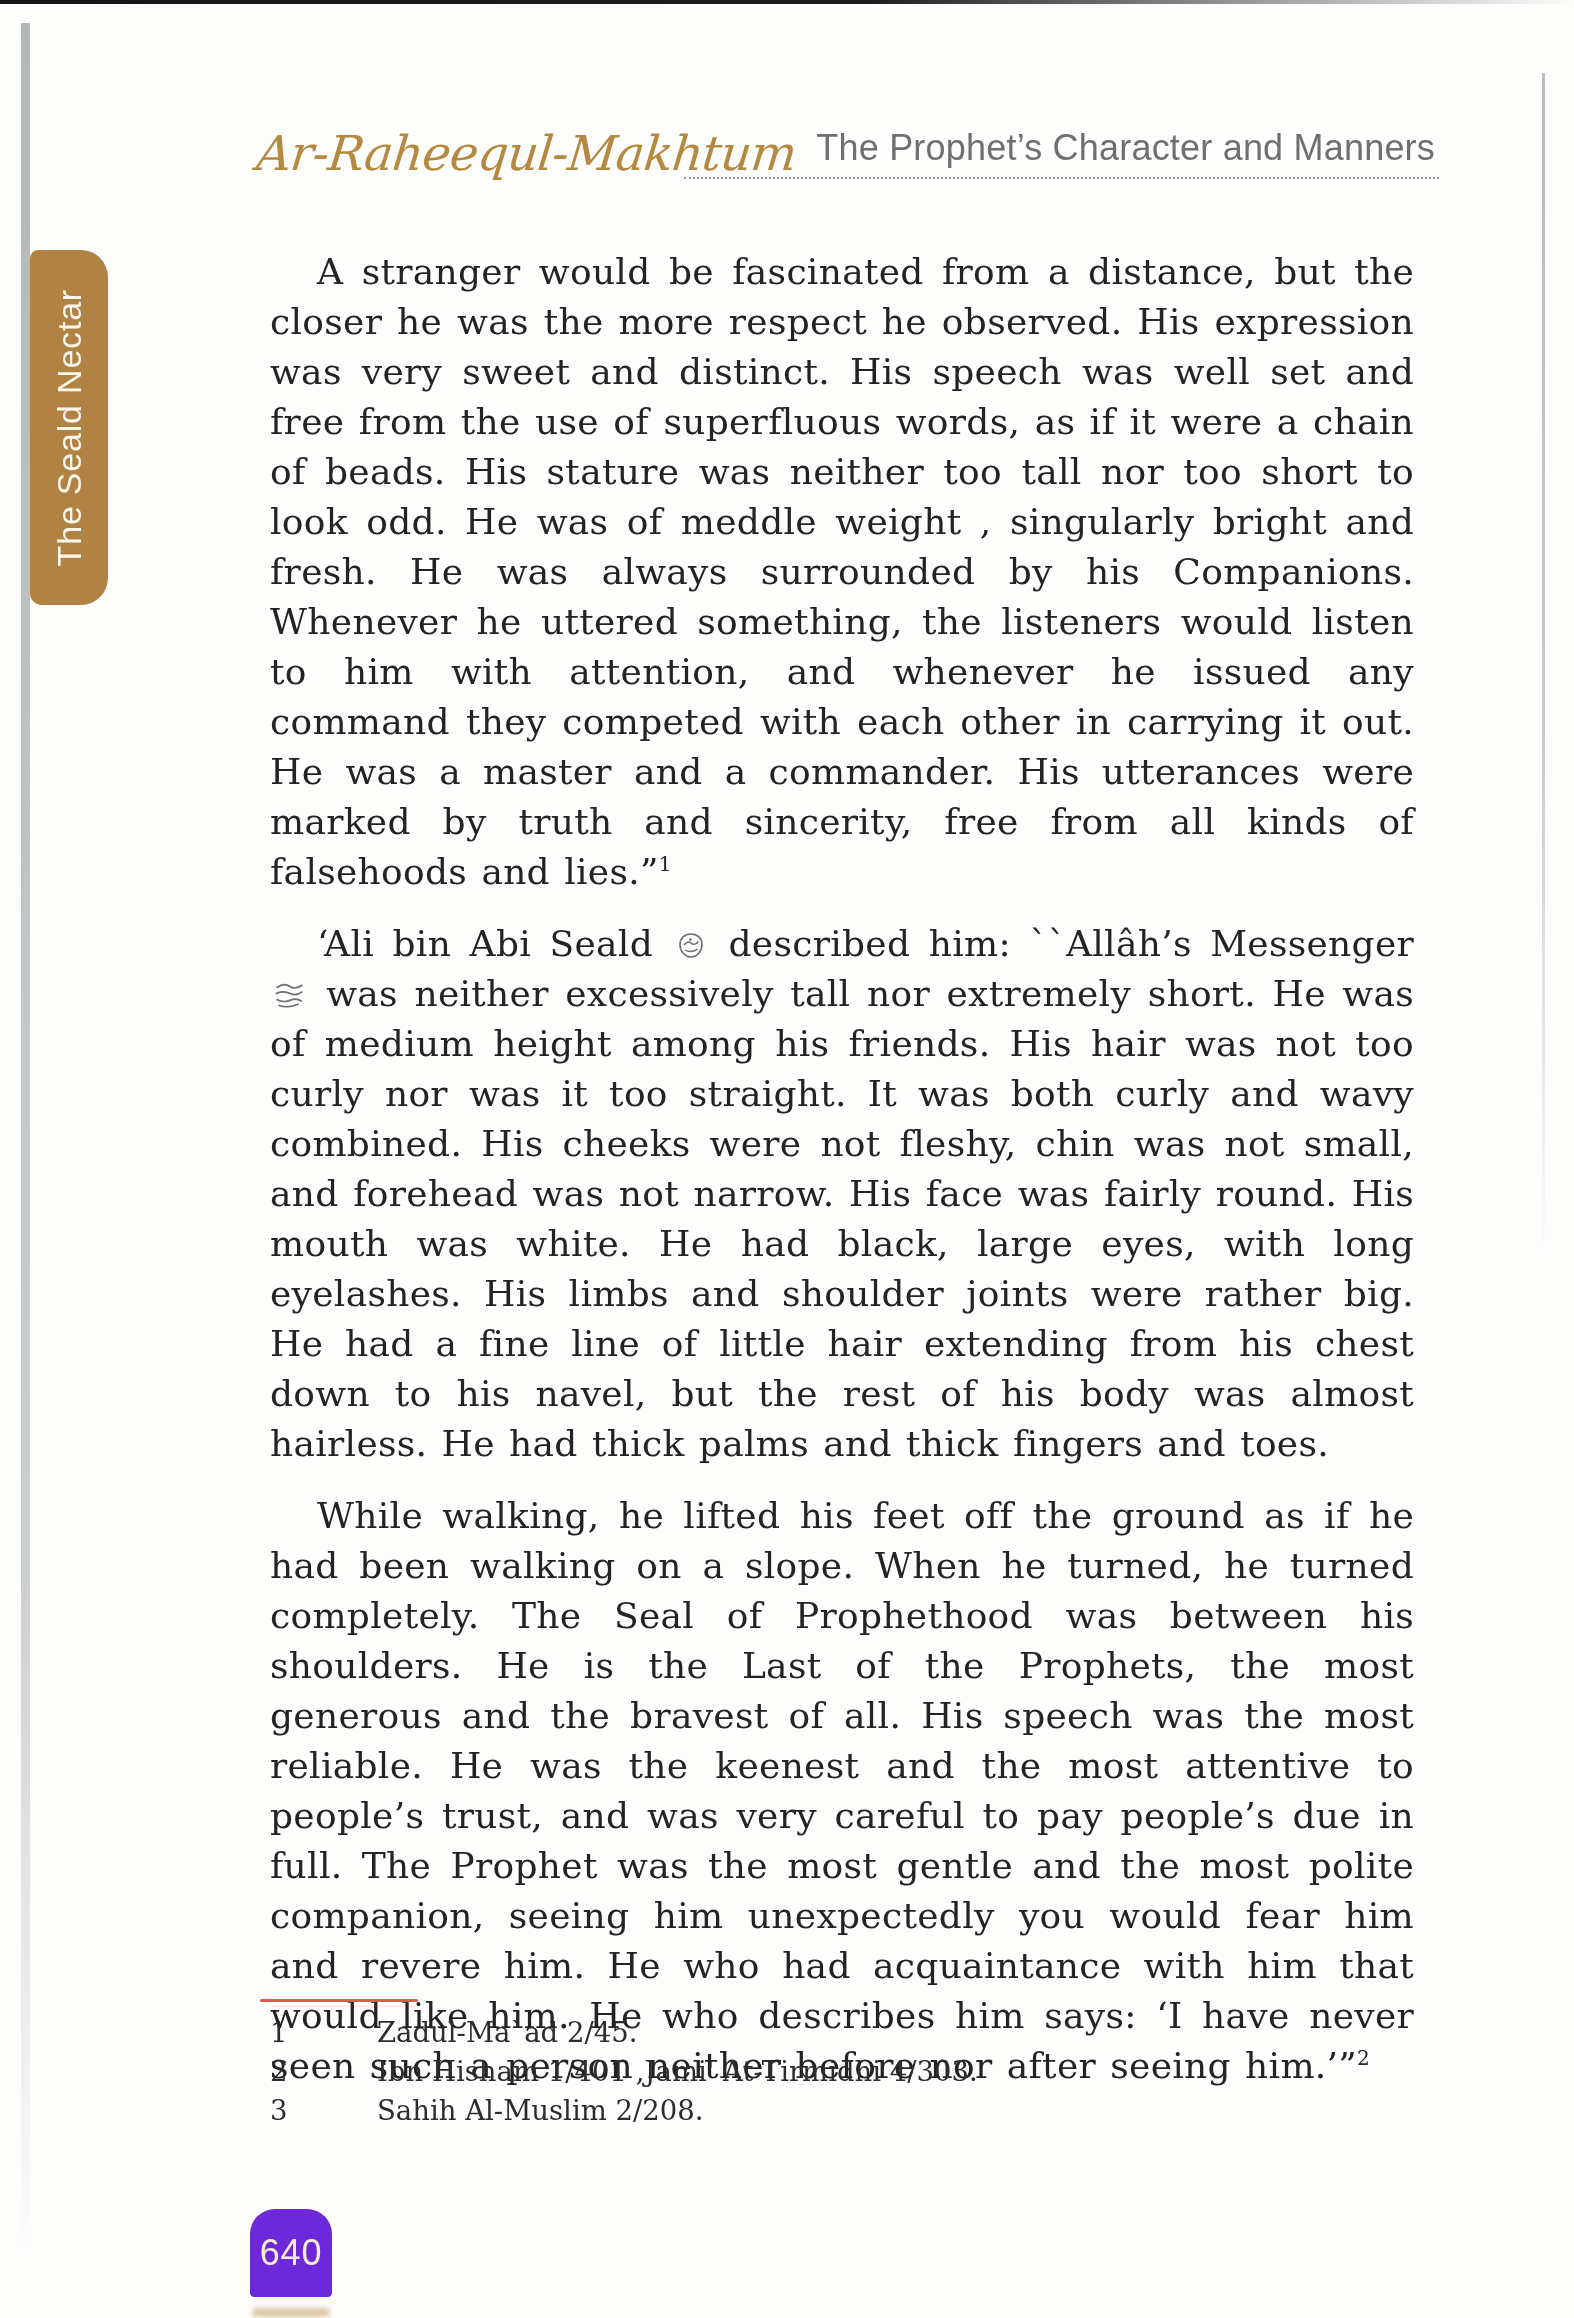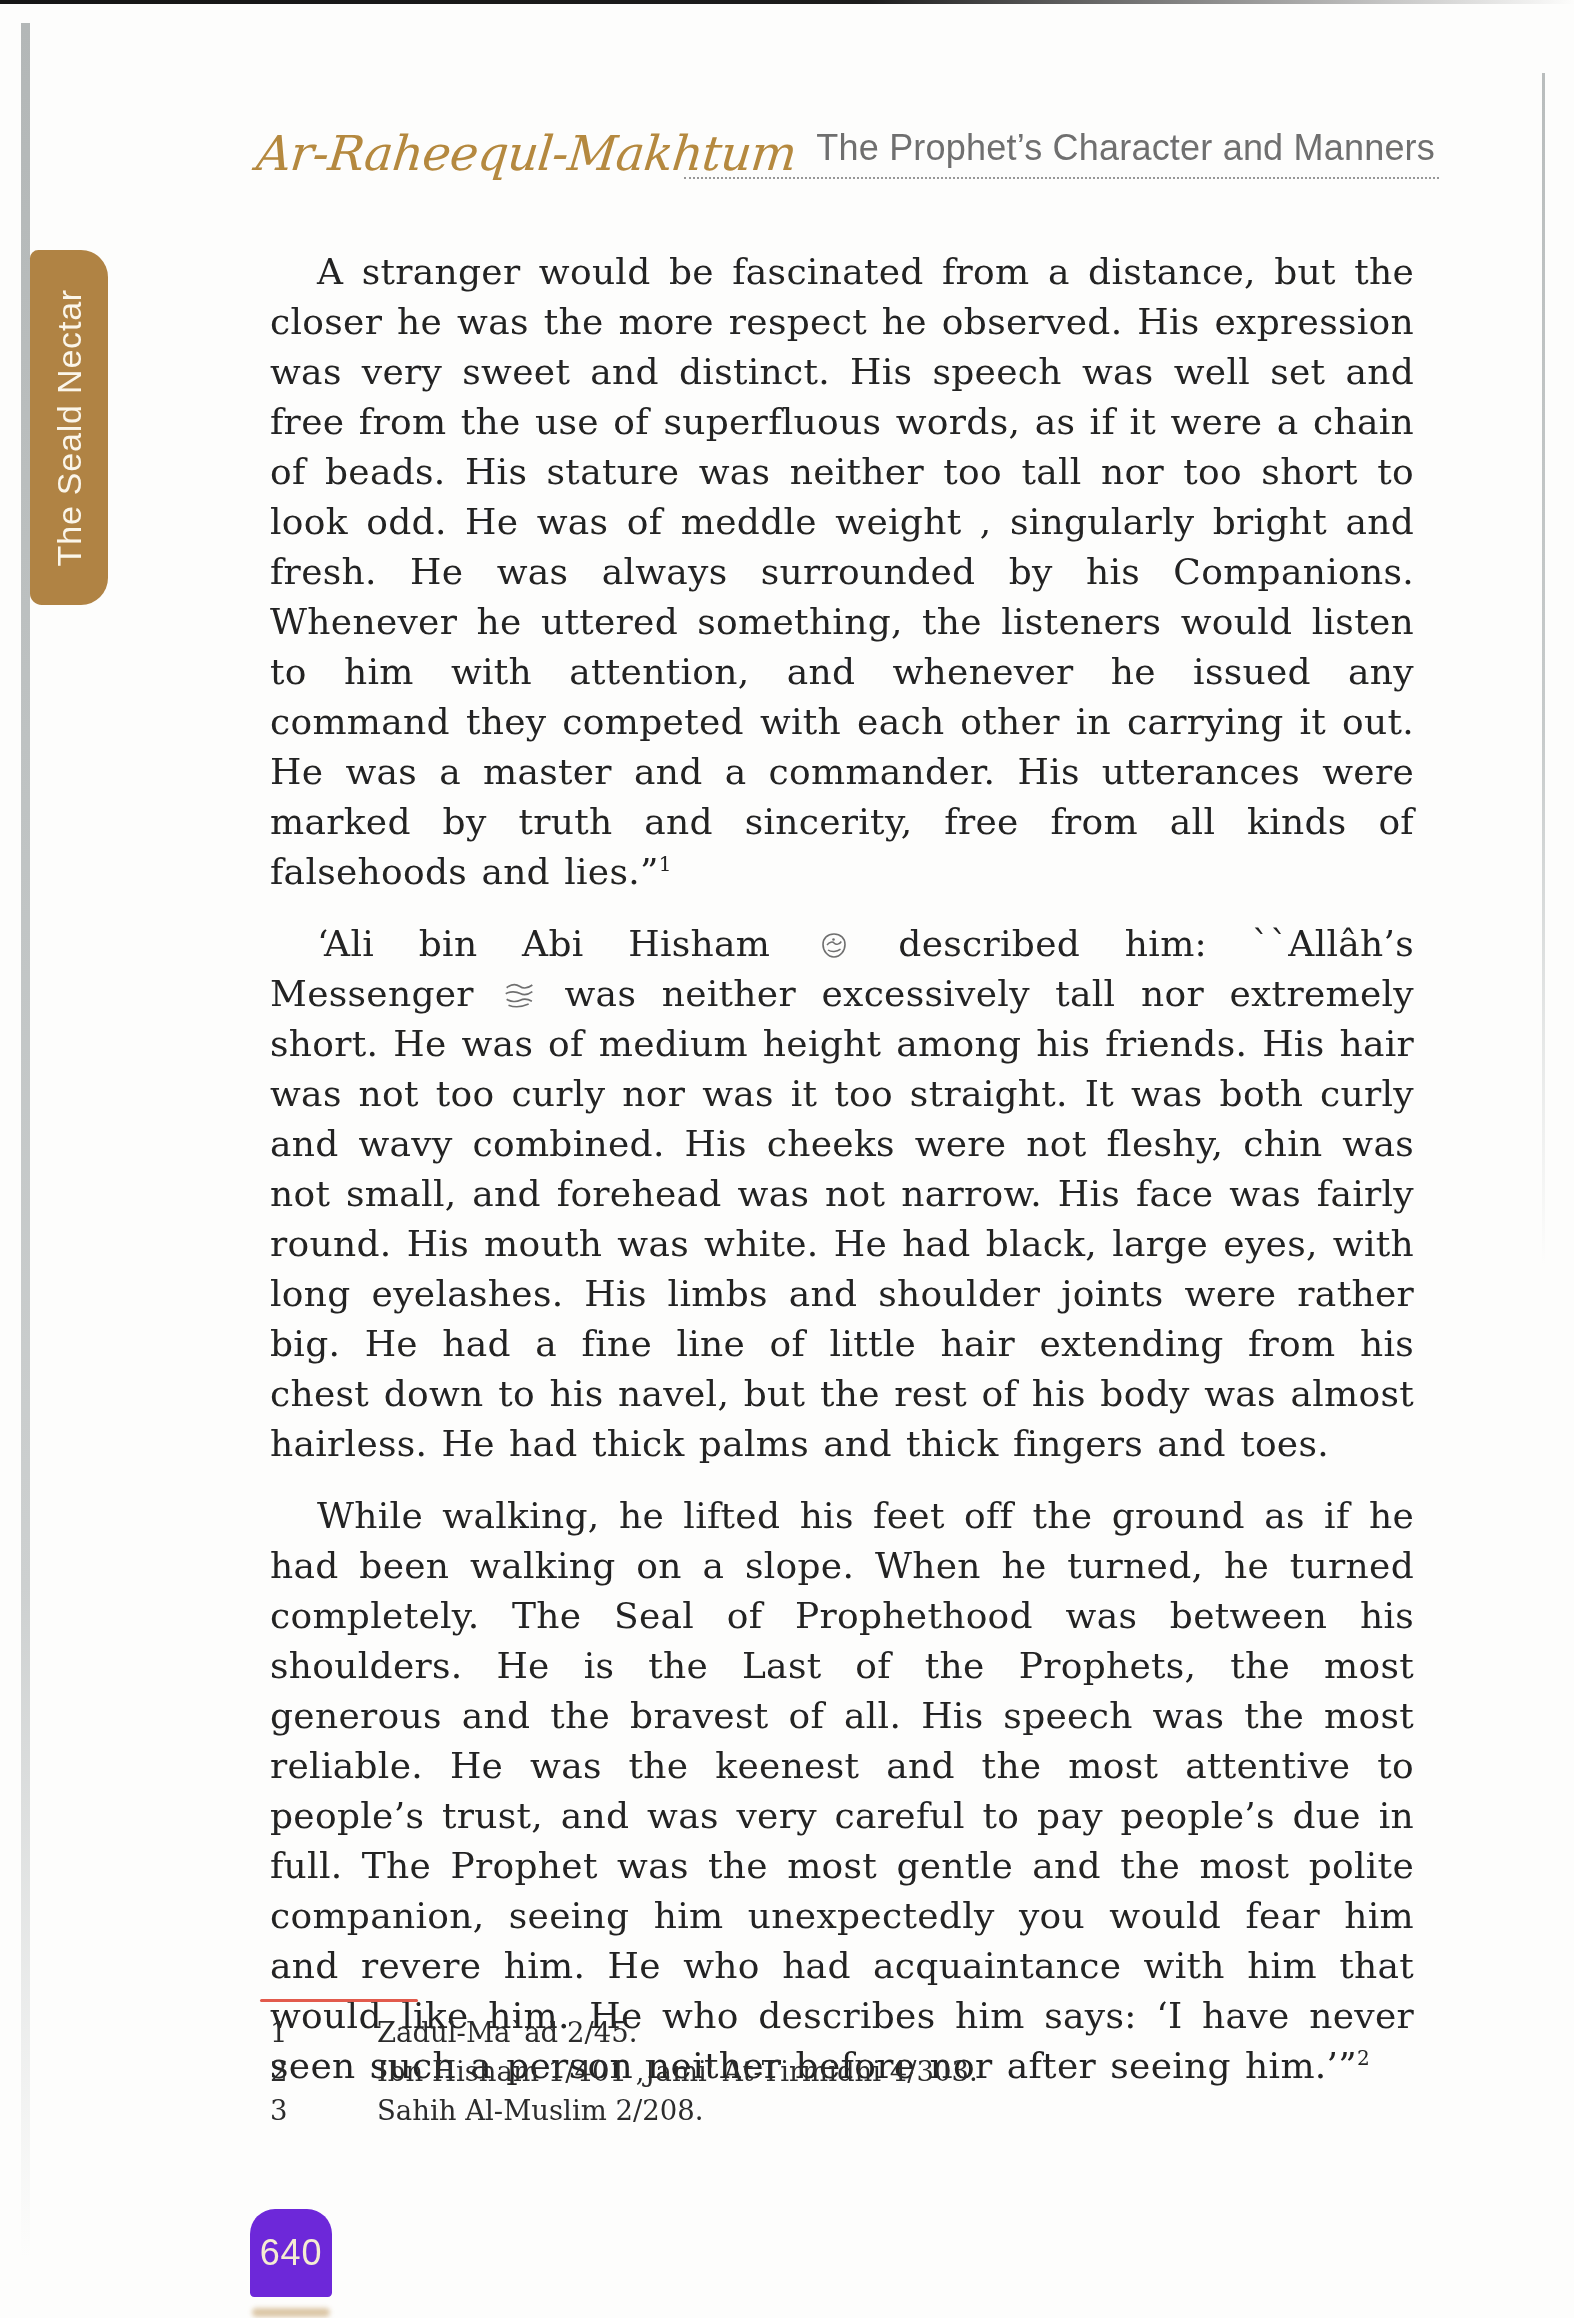--- a/index.html
+++ b/index.html
@@ -113,21 +113,21 @@
   <div class="dotted-rule"></div>
 
   <aside class="side-tab">
     <span>The Seald Nectar</span>
   </aside>
 
   <main class="body-text">
 
     <p><span>A stranger would be fascinated from a distance, but the closer he was the more respect he observed. His expression was very sweet and distinct. His speech was well set and free from the use of superfluous words, as if it were a chain of beads. His stature was neither too tall nor too short to look odd. He was of meddle weight , singularly bright and fresh. He was always surrounded by his Companions. Whenever he uttered something, the listeners would listen to him with attention, and whenever he issued any command they competed with each other in carrying it out. He was a master and a commander. His utterances were marked by truth and sincerity, free from all kinds of falsehoods and lies.”</span><sup>1</sup></p>
 
-    <p><span>‘Ali bin Abi Hisham</span>
+    <p><span>‘Ali bin Abi Seald</span>
       <svg class="honorific" width="32" height="32" viewBox="0 0 32 32">
         <path d="M16 4c6.5 0 11 4.2 11 10.5S22.5 27 16 27 5 20.8 5 14.5 9.5 4 16 4z" fill="none" stroke="#4c4c4c" stroke-width="1.6"></path>
         <path d="M9 15c2.5-3 5.5-3.8 7.3-1.8 1.8 2 5.2 1 7-1.7M10 20c3.2 2.2 8.8 2.1 12.5-.8" fill="none" stroke="#4c4c4c" stroke-width="1.5"></path>
         <circle cx="15.5" cy="9.5" r="1.3" fill="#4c4c4c"></circle>
       </svg>
       <span>described him: ``Allâh’s Messenger</span>
       <svg class="honorific" width="33" height="32" viewBox="0 0 36 32">
         <path d="M4 7c4.5-3.5 10-4.5 14-1.6 4 2.8 9.5 2 14-1.4M3 13.5c5-3 11.8-2.2 15.8-.2 4 2 9.2 1 13.2-2M4 19.5c4.2 3 10.8 3.2 14.8 1.2 4-2 8.7-1.2 12.7 1M6 26c5.5 2.2 14.5 2 22-1.2" fill="none" stroke="#4c4c4c" stroke-width="1.8"></path>
       </svg>
       <span>was neither excessively tall nor extremely short. He was of medium height among his friends. His hair was not too curly nor was it too straight. It was both curly and wavy combined. His cheeks were not fleshy, chin was not small, and forehead was not narrow. His face was fairly round. His mouth was white. He had black, large eyes, with long eyelashes. His limbs and shoulder joints were rather big. He had a fine line of little hair extending from his chest down to his navel, but the rest of his body was almost hairless. He had thick palms and thick fingers and toes.</span></p>

